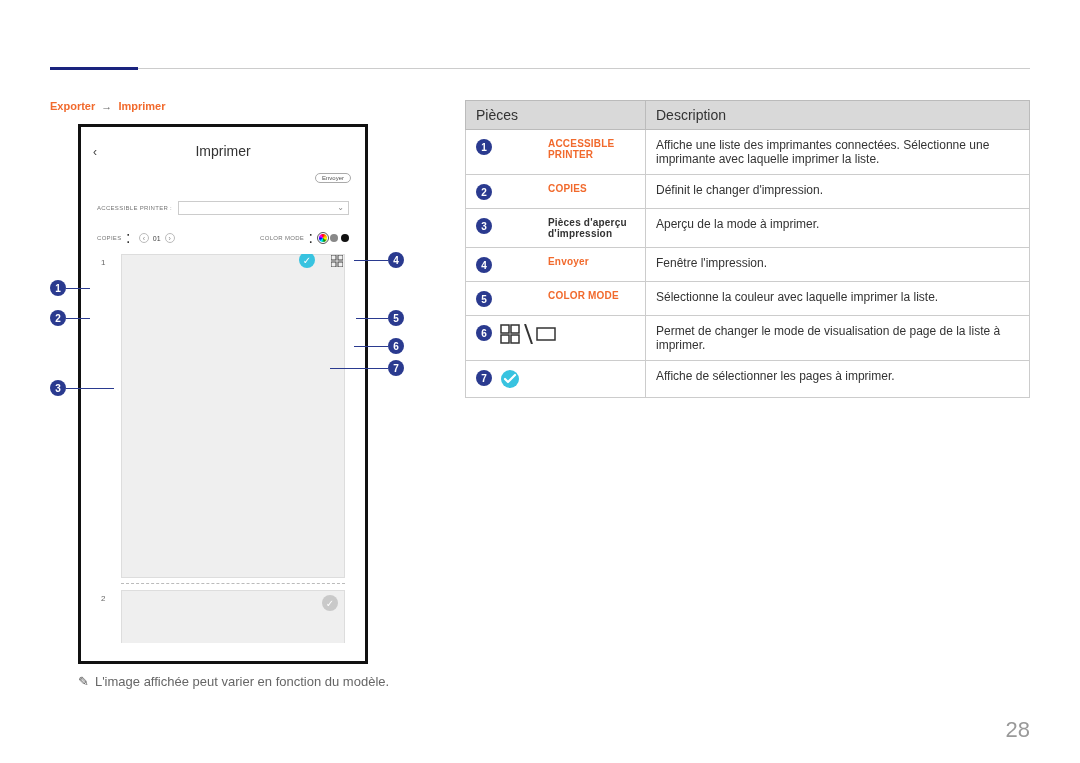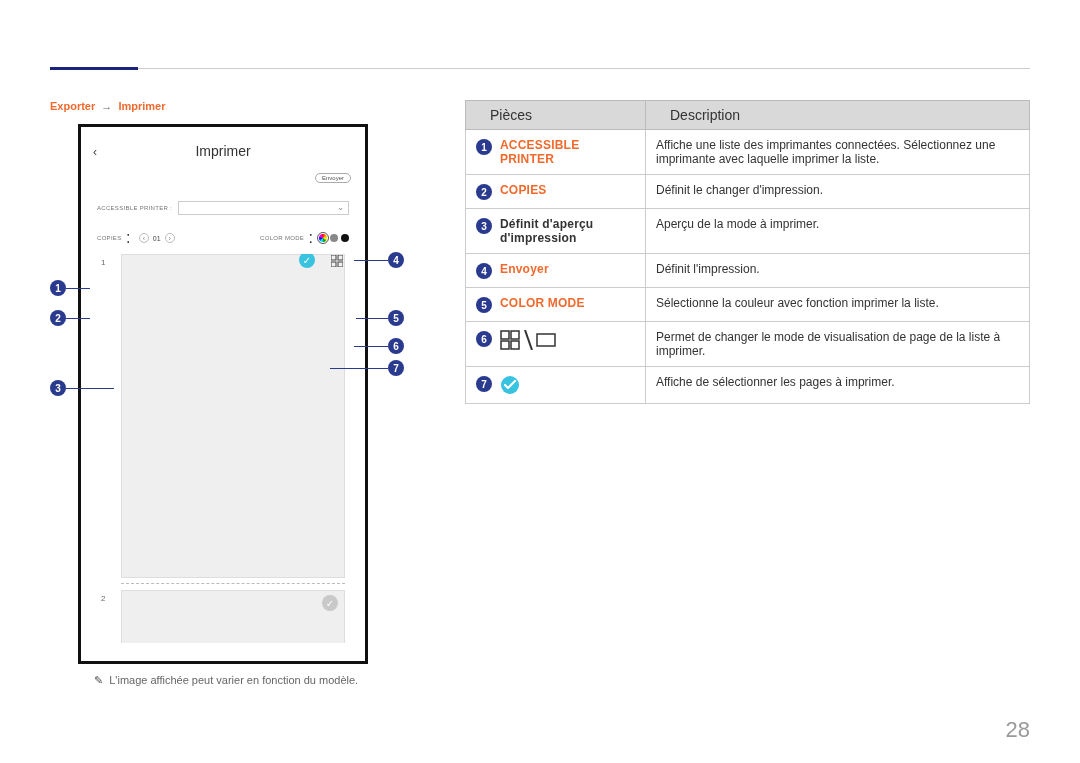--- a/index.html
+++ b/index.html
@@ -52,31 +52,31 @@
   .dash { position: absolute; left: 24px; right: 4px; bottom: 0; border-top: 1px dashed #bbb; }
 
   .page2-row { position: relative; height: 60px; margin-top: 6px; }
   .page2 { position: absolute; left: 24px; right: 4px; top: 0; bottom: 0; background: #efefef; border: 1px solid #ddd; }
   .page2 .unchecked { position: absolute; right: 6px; top: 4px; width: 16px; height: 16px; border-radius: 50%; background: #c9c9c9; display:flex; align-items:center; justify-content:center; color:#fff; font-size:10px;}
 
   
   .bullet { position: absolute; width: 16px; height: 16px; border-radius: 50%; background: #2a3a8f; color: #fff; font-size: 10px; display: flex; align-items: center; justify-content: center; font-weight: bold; z-index: 5; }
   .lead-h { position: absolute; height: 1px; background: #2a3a8f; z-index: 4; }
 
-  .footnote { margin-top: 10px; margin-left: 44px; font-size: 11px; color: #666; }
+  .footnote { margin-top: 10px; margin-left: 28px; font-size: 13px; color: #666; }
   .footnote .pen { margin-right: 6px; color: #555; }
 
   
   .tbl { width: 100%; border-collapse: collapse; }
-  .tbl th { background: #d9d9d9; text-align: left; font-weight: normal; font-size: 14px; padding: 6px 24px; border: 1px solid #bbb; }
+  .tbl th { background: #d9d9d9; text-align: left; font-weight: normal; font-size: 14px; padding: 6px 10px; border: 1px solid #bbb; }
   .tbl td { border: 1px solid #ccc; font-size: 12px; padding: 8px 10px; vertical-align: top; }
   .tbl td.pc { width: 180px; }
   .pc-inner { display: flex; align-items: flex-start; gap: 8px; }
   .num { flex: 0 0 16px; width: 16px; height: 16px; border-radius: 50%; background: #2a3a8f; color: #fff; font-size: 10px; display: inline-flex; align-items: center; justify-content: center; font-weight: bold; margin-top: 1px; }
-  .pname { font-size: 12px; font-weight: bold; letter-spacing: .2px; }
+  .pname { font-size: 10px; font-weight: bold; letter-spacing: .2px; margin-left: 48px; }
   .pname.orange { color: #f16a2d; }
   .pname.dark { color: #333; }
 
   .icon-cell svg { vertical-align: middle; }
 
   .page-number { position: absolute; right: 50px; bottom: 20px; font-size: 22px; color: #999; }
 </style>
 </head>
 <body>
 
@@ -176,57 +176,57 @@
         </tr>
       </thead>
       <tbody>
         <tr>
           <td class="pc">
               <div class="pc-inner">
                 <span class="num">1</span>
                 <span class="pname orange">ACCESSIBLE PRINTER</span>
               </div>
             </td>
-          <td>Affiche une liste des imprimantes connectées. Sélectionnez une imprimante avec laquelle imprimer la liste.</td>
+          <td>Affiche une liste des imprimantes connectées. Sélectionne une imprimante avec laquelle imprimer la liste.</td>
         </tr>
         <tr>
           <td class="pc">
               <div class="pc-inner">
                 <span class="num">2</span>
                 <span class="pname orange">COPIES</span>
               </div>
             </td>
           <td>Définit le changer d'impression.</td>
         </tr>
         <tr>
           <td class="pc">
               <div class="pc-inner">
                 <span class="num">3</span>
-                <span class="pname dark">Définit d'aperçu d'impression</span>
+                <span class="pname dark">Pièces d'aperçu d'impression</span>
               </div>
             </td>
           <td>Aperçu de la mode à imprimer.</td>
         </tr>
         <tr>
           <td class="pc">
               <div class="pc-inner">
                 <span class="num">4</span>
                 <span class="pname orange">Envoyer</span>
               </div>
             </td>
-          <td>Définit l'impression.</td>
+          <td>Fenêtre l'impression.</td>
         </tr>
         <tr>
           <td class="pc">
               <div class="pc-inner">
                 <span class="num">5</span>
                 <span class="pname orange">COLOR MODE</span>
               </div>
             </td>
-          <td>Sélectionne la couleur avec fonction imprimer la liste.</td>
+          <td>Sélectionne la couleur avec laquelle imprimer la liste.</td>
         </tr>
         <tr>
           <td class="pc">
               <div class="pc-inner">
                 <span class="num">6</span>
             <span class="icon-cell">
               <svg width="56" height="20" viewBox="0 0 56 20">
                 <rect x="1" y="1" width="8" height="8" fill="none" stroke="#333" stroke-width="1.5"></rect>
                 <rect x="11" y="1" width="8" height="8" fill="none" stroke="#333" stroke-width="1.5"></rect>
                 <rect x="1" y="11" width="8" height="8" fill="none" stroke="#333" stroke-width="1.5"></rect>

